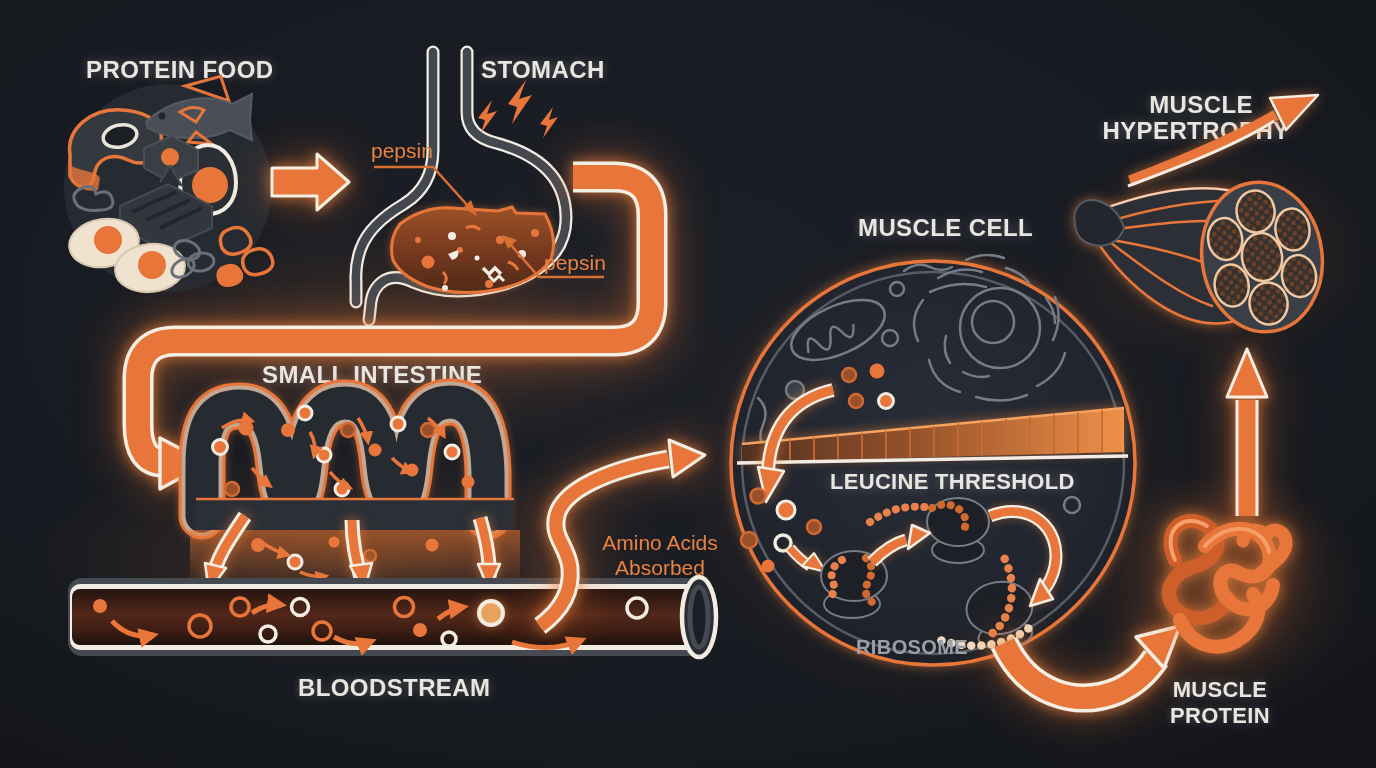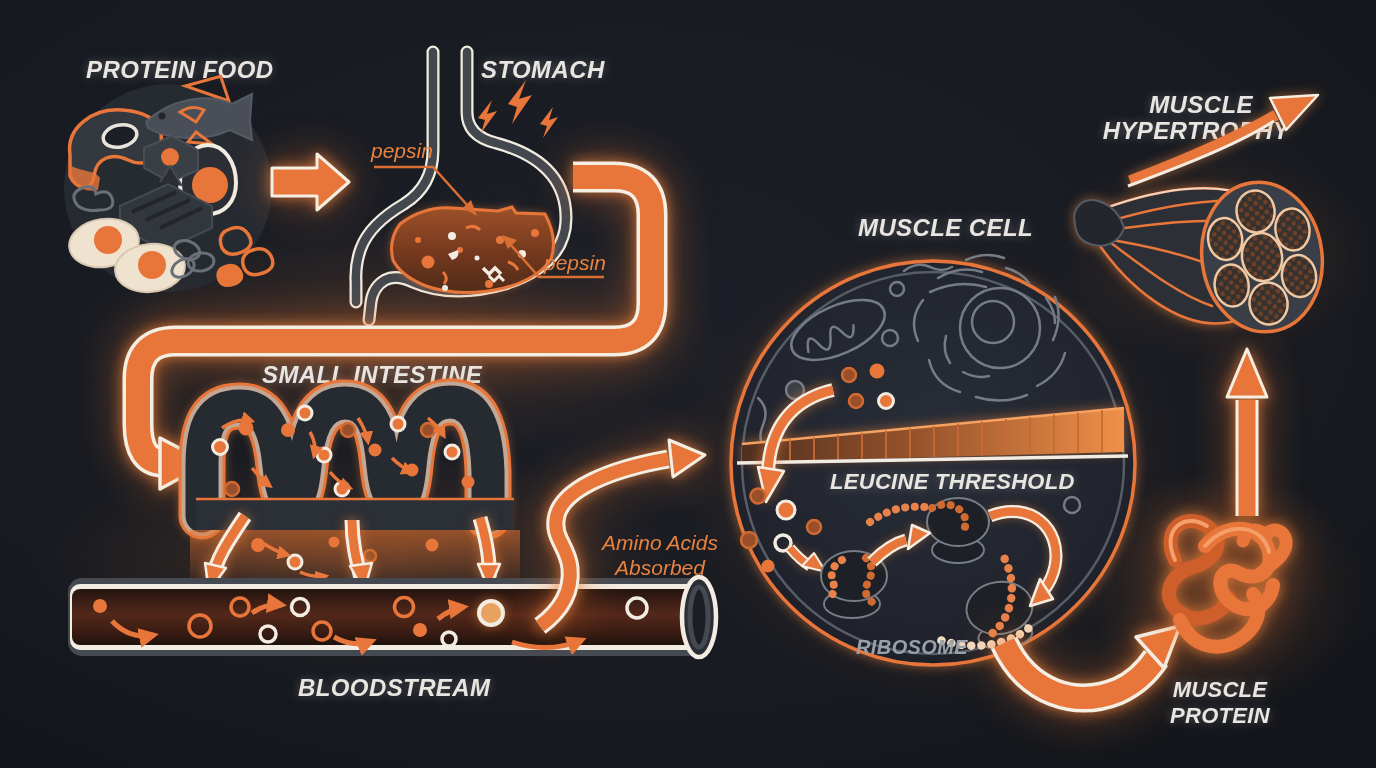--- a/index.html
+++ b/index.html
@@ -1,17 +1,17 @@
 <!DOCTYPE html>
 <html><head>
 <meta charset="utf-8">
 <style>
   html,body{margin:0;padding:0;background:#101217;}
   .stage{position:relative;width:1376px;height:768px;overflow:hidden;
-         font-family:"Liberation Sans",sans-serif;background:#171a20;font-style:italic;}
+         font-family:"Liberation Sans",sans-serif;background:#171a20;}
   svg{display:block}
   text{font-family:"Liberation Sans","DejaVu Sans",sans-serif;}
   .hdr{font-weight:700;font-size:24px;fill:#e9e6e1;letter-spacing:.4px;}
   .hdr-sm{font-weight:700;font-size:22px;fill:#e9e6e1;letter-spacing:.3px;}
   .lbl-orange{font-weight:400;font-size:21px;fill:#e8823f;}
   .lbl-gray{font-weight:700;font-size:20px;fill:#9aa0a8;letter-spacing:.4px;}
   .glow-strong{filter:drop-shadow(0 0 7px rgba(243,134,62,.75)) drop-shadow(0 0 22px rgba(235,115,45,.45));}
   .glow-soft{filter:drop-shadow(0 0 6px rgba(243,134,62,.55));}
   .glow-faint{filter:drop-shadow(0 0 4px rgba(243,134,62,.4));}
   .txtglow{filter:drop-shadow(0 0 5px rgba(255,255,255,.25));}

